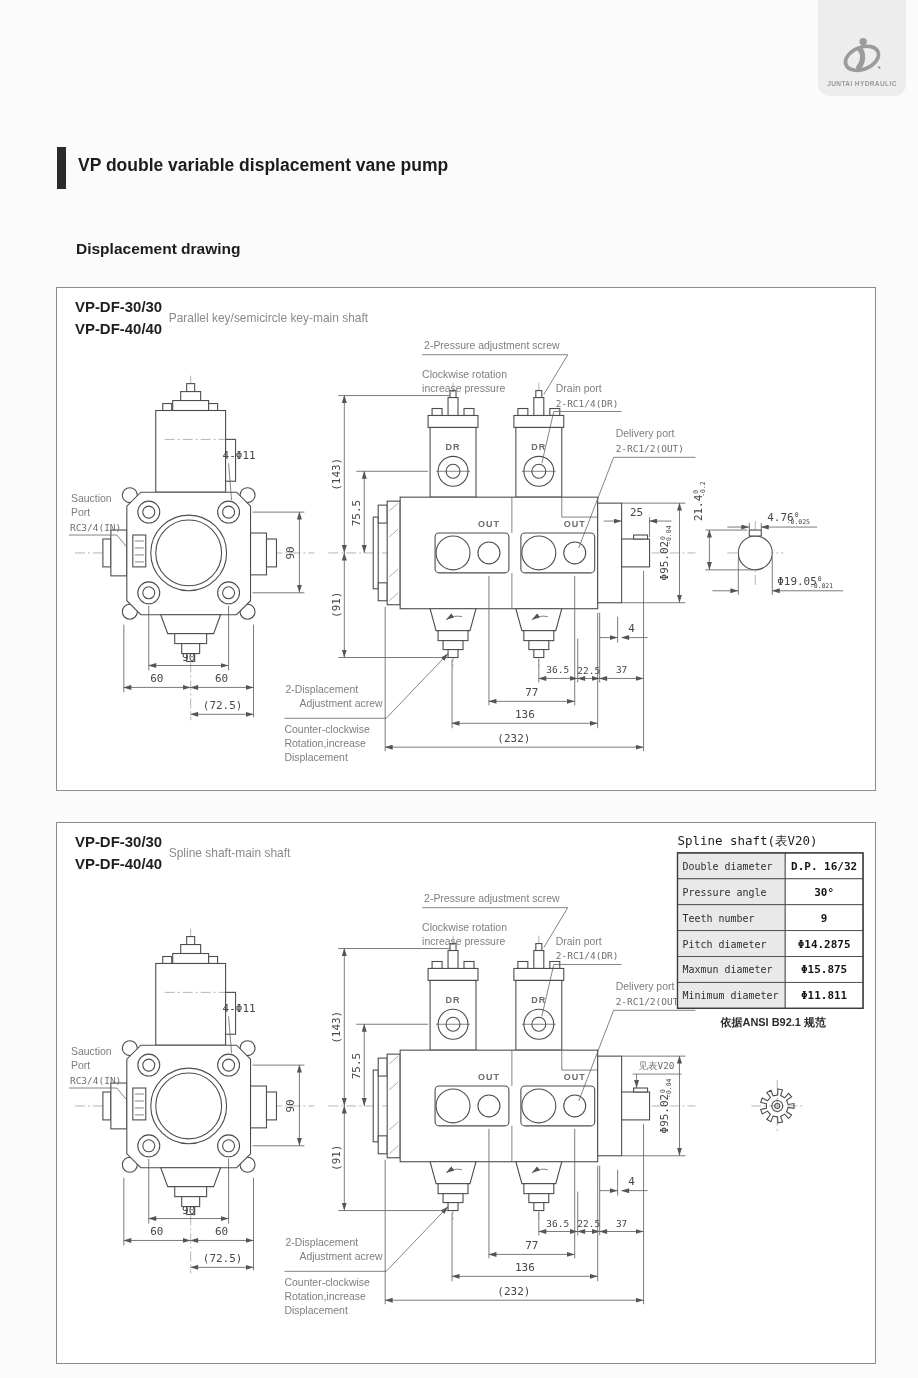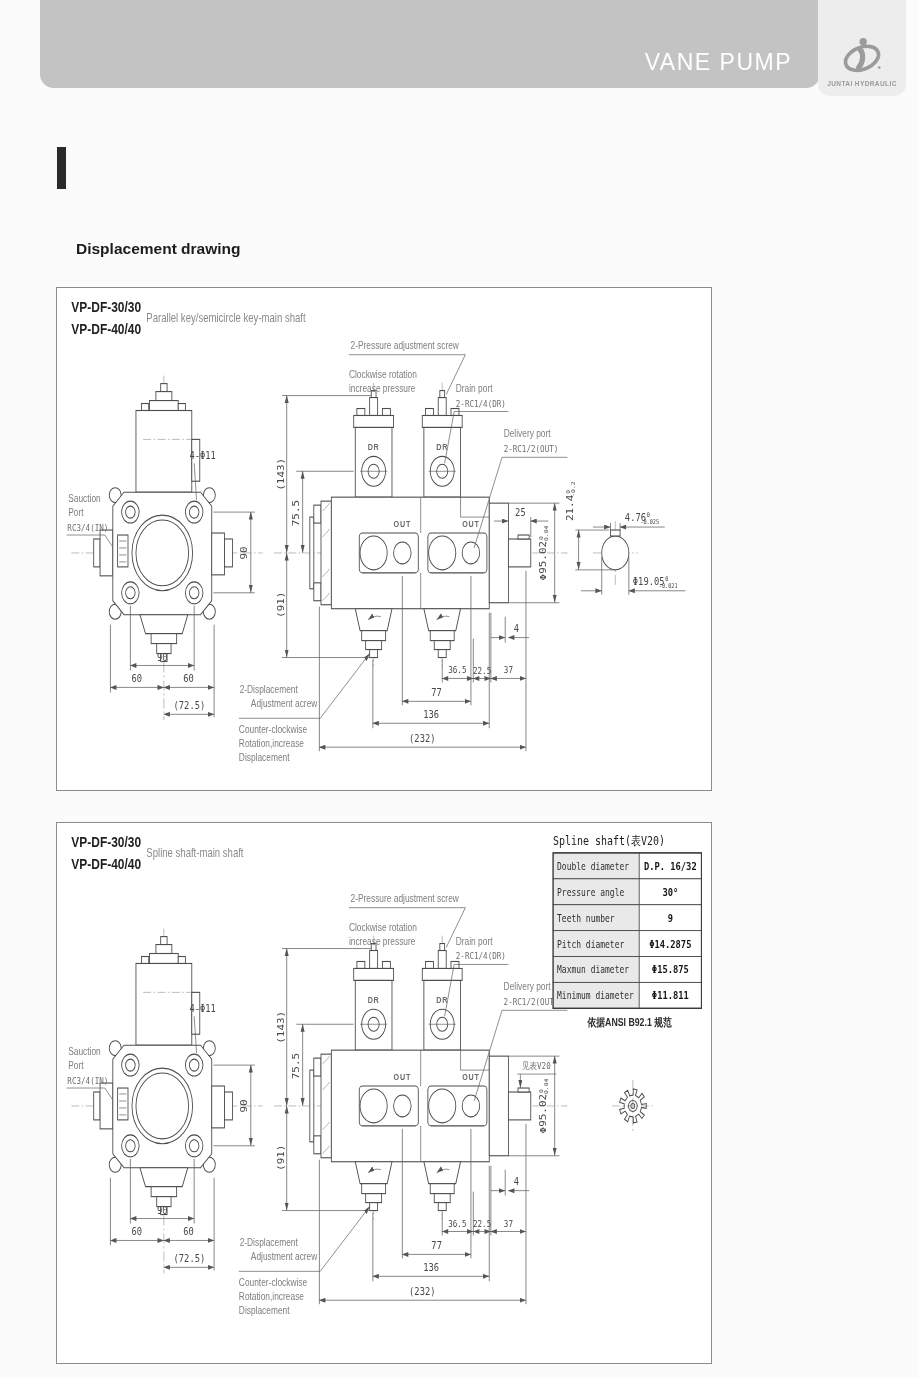--- a/index.html
+++ b/index.html
@@ -12,21 +12,21 @@
              letter-spacing:1.5px;font-weight:400;}
   .logo-box{position:absolute;left:818px;top:0;width:88px;height:96px;background:#ededed;
             border-radius:0 0 12px 12px;display:flex;flex-direction:column;align-items:center;
             justify-content:flex-end;padding-bottom:9px;box-sizing:border-box;}
   .logo-txt{font-size:6.5px;font-weight:bold;color:#9a9a9a;letter-spacing:.4px;margin-top:3px;}
   
   .title-marker{position:absolute;left:57px;top:147px;width:9px;height:42px;background:#2a2a2a;}
   .sec-title{position:absolute;left:78px;top:155px;font-size:17.5px;font-weight:bold;color:#1c1c1c;}
   .sub-title{position:absolute;left:76px;top:240px;font-size:15.5px;font-weight:bold;color:#1c1c1c;}
   
-  .panel{position:absolute;left:56px;width:656px;background:#ffffff;border:1px solid #8c8c8c;box-sizing:border-box;}
+  .panel{position:absolute;left:56px;width:820px;background:#ffffff;border:1px solid #8c8c8c;box-sizing:border-box;}
   .panel svg{display:block;width:100%;height:100%;}
   #panel1{top:287px;height:504px;}
   #panel2{top:822px;height:542px;}
   
   .ol{stroke:#4d4d4d;stroke-width:1.1;fill:#ffffff;}
   .oln{stroke:#4d4d4d;stroke-width:1.1;fill:none;}
   .thin{stroke:#5a5a5a;stroke-width:.75;fill:none;}
   .cl{stroke:#9c9c9c;stroke-width:.75;fill:none;stroke-dasharray:10 3 2 3;}
   .dim{stroke:#636363;stroke-width:.85;fill:none;}
   .hatch{stroke:#7a7a7a;stroke-width:.6;}
@@ -274,34 +274,32 @@
         <text class="an" x="243" y="421">Adjustment acrew</text>
         <line class="thin" x1="228" y1="432" x2="330" y2="432"></line>
         <line class="thin" x1="330" y1="432" x2="392" y2="367" marker-end="url(#ma)"></line>
         <text class="an" x="228" y="447">Counter-clockwise</text>
         <text class="an" x="228" y="461">Rotation,increase</text>
         <text class="an" x="228" y="475">Displacement</text>
       </g>
     </defs>
   </svg>
 
-  <div class="hdr-bar">
-    <span class="hdr-brand">VANE PUMP</span>
-  </div>
   <div class="logo-box">
     <svg width="46" height="42" viewBox="0 0 40 36">
       <ellipse cx="20" cy="20" rx="15" ry="9.5" transform="rotate(-22 20 20)" fill="none" stroke="#9b9b9b" stroke-width="3.2"></ellipse>
       <path d="M18,12 C22,16 21,24 17,28" fill="none" stroke="#9b9b9b" stroke-width="4.5" stroke-linecap="round"></path>
       <circle cx="21" cy="5.5" r="3.2" fill="#9b9b9b"></circle>
       <circle cx="35" cy="28" r="1.1" fill="#9b9b9b"></circle>
     </svg>
     <div class="logo-txt">JUNTAI HYDRAULIC</div>
   </div>
 
   <div class="title-marker"></div>
+  <div class="sec-title">VP double variable displacement vane pump</div>
   <div class="sub-title">Displacement drawing</div>
 
   <div class="panel" id="panel1">
     <svg viewBox="0 0 820 504" preserveAspectRatio="none">
       <text class="t-model" x="18" y="24">VP-DF-30/30</text>
       <text class="t-model" x="18" y="46">VP-DF-40/40</text>
       <text class="t-sub" x="112" y="34">Parallel key/semicircle key-main shaft</text>
       <use href="#g-front"></use>
       <use href="#g-side"></use>
 

